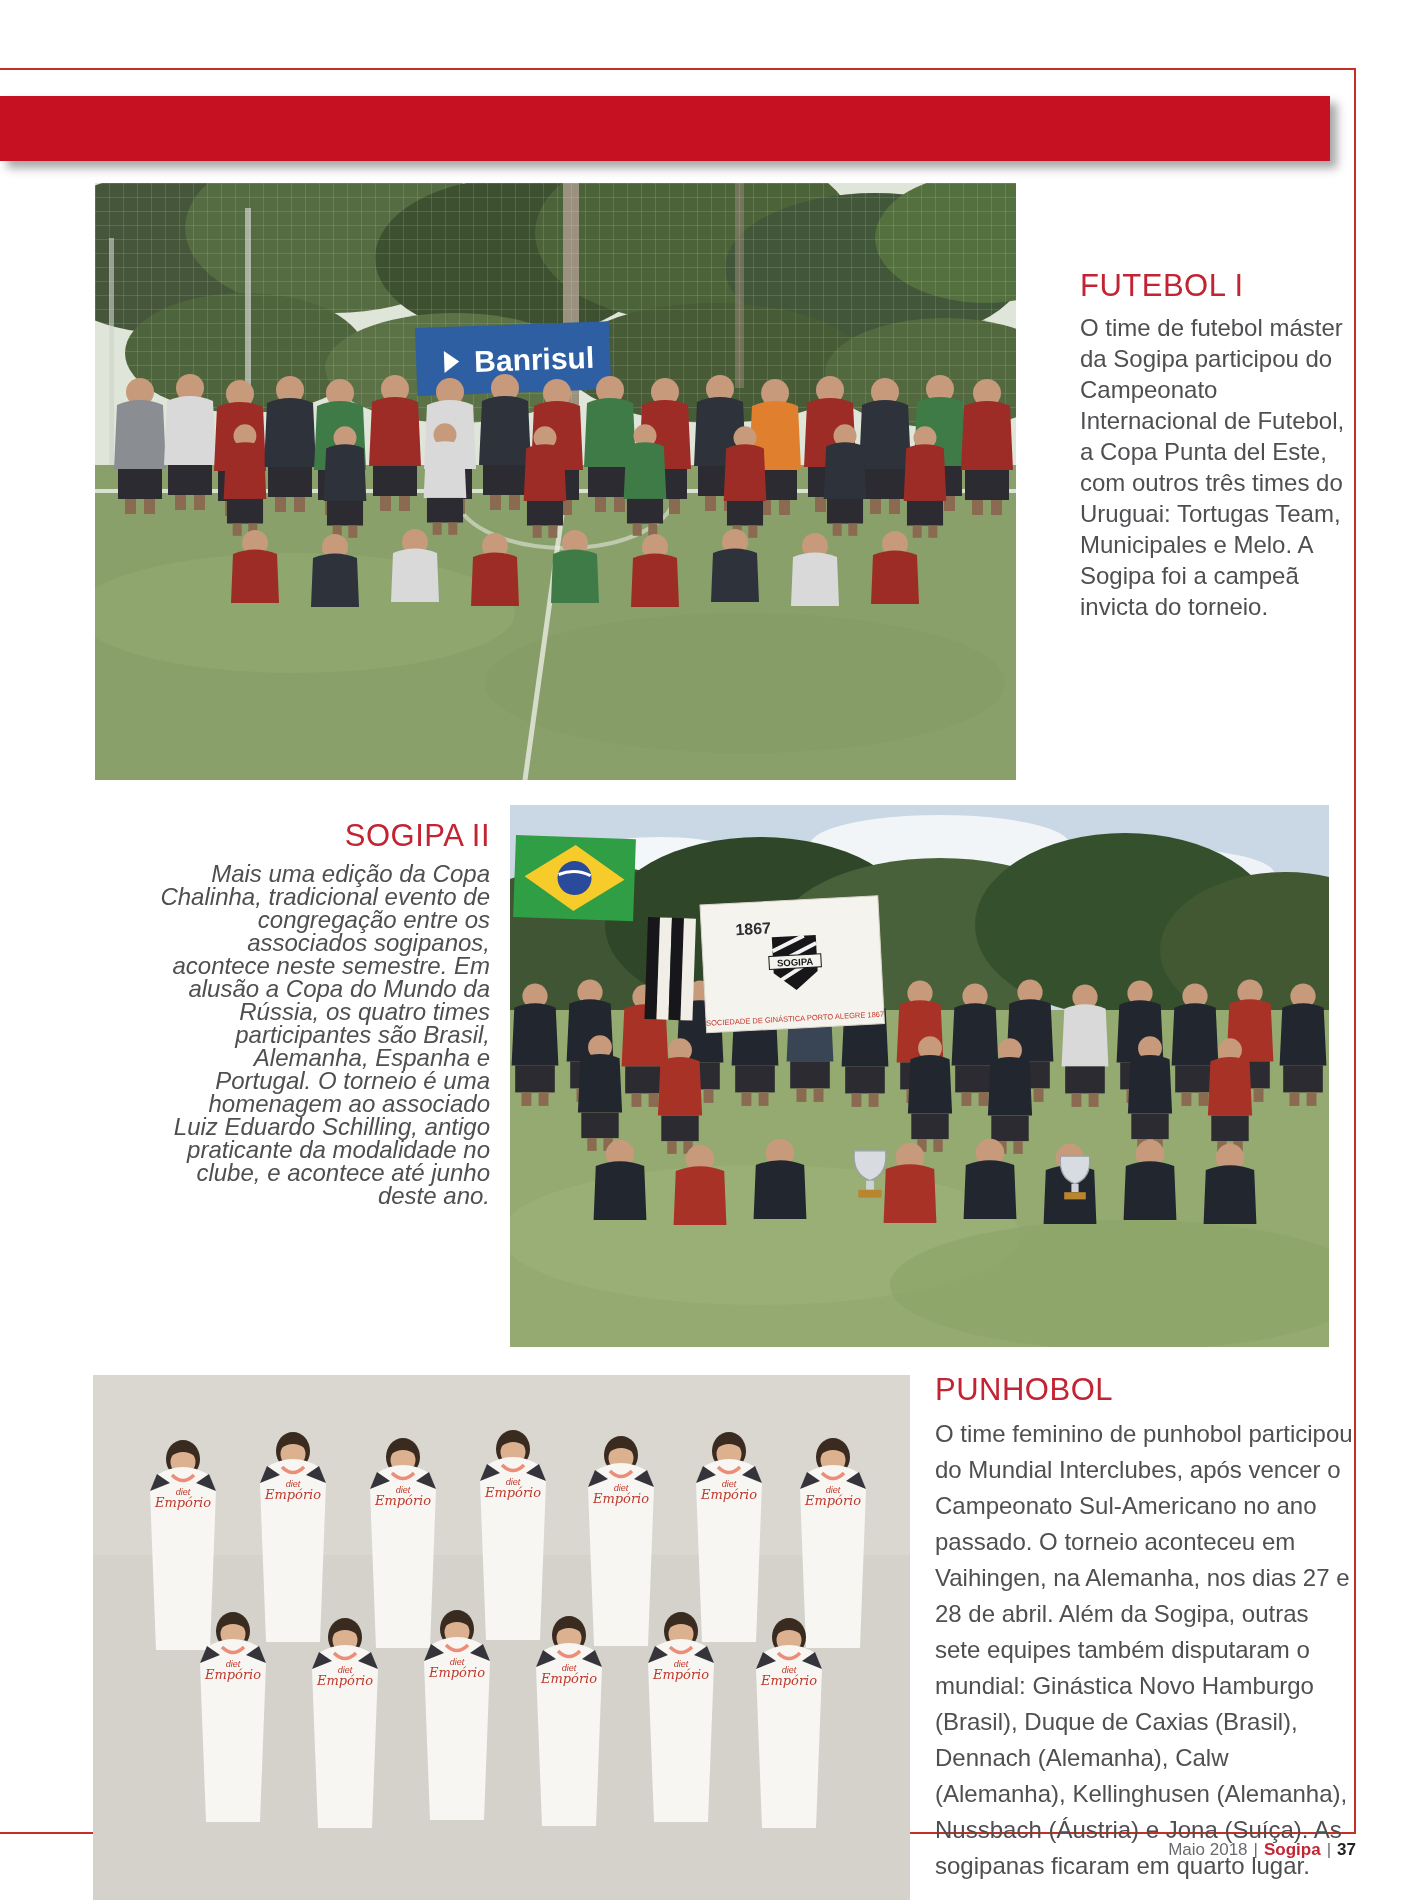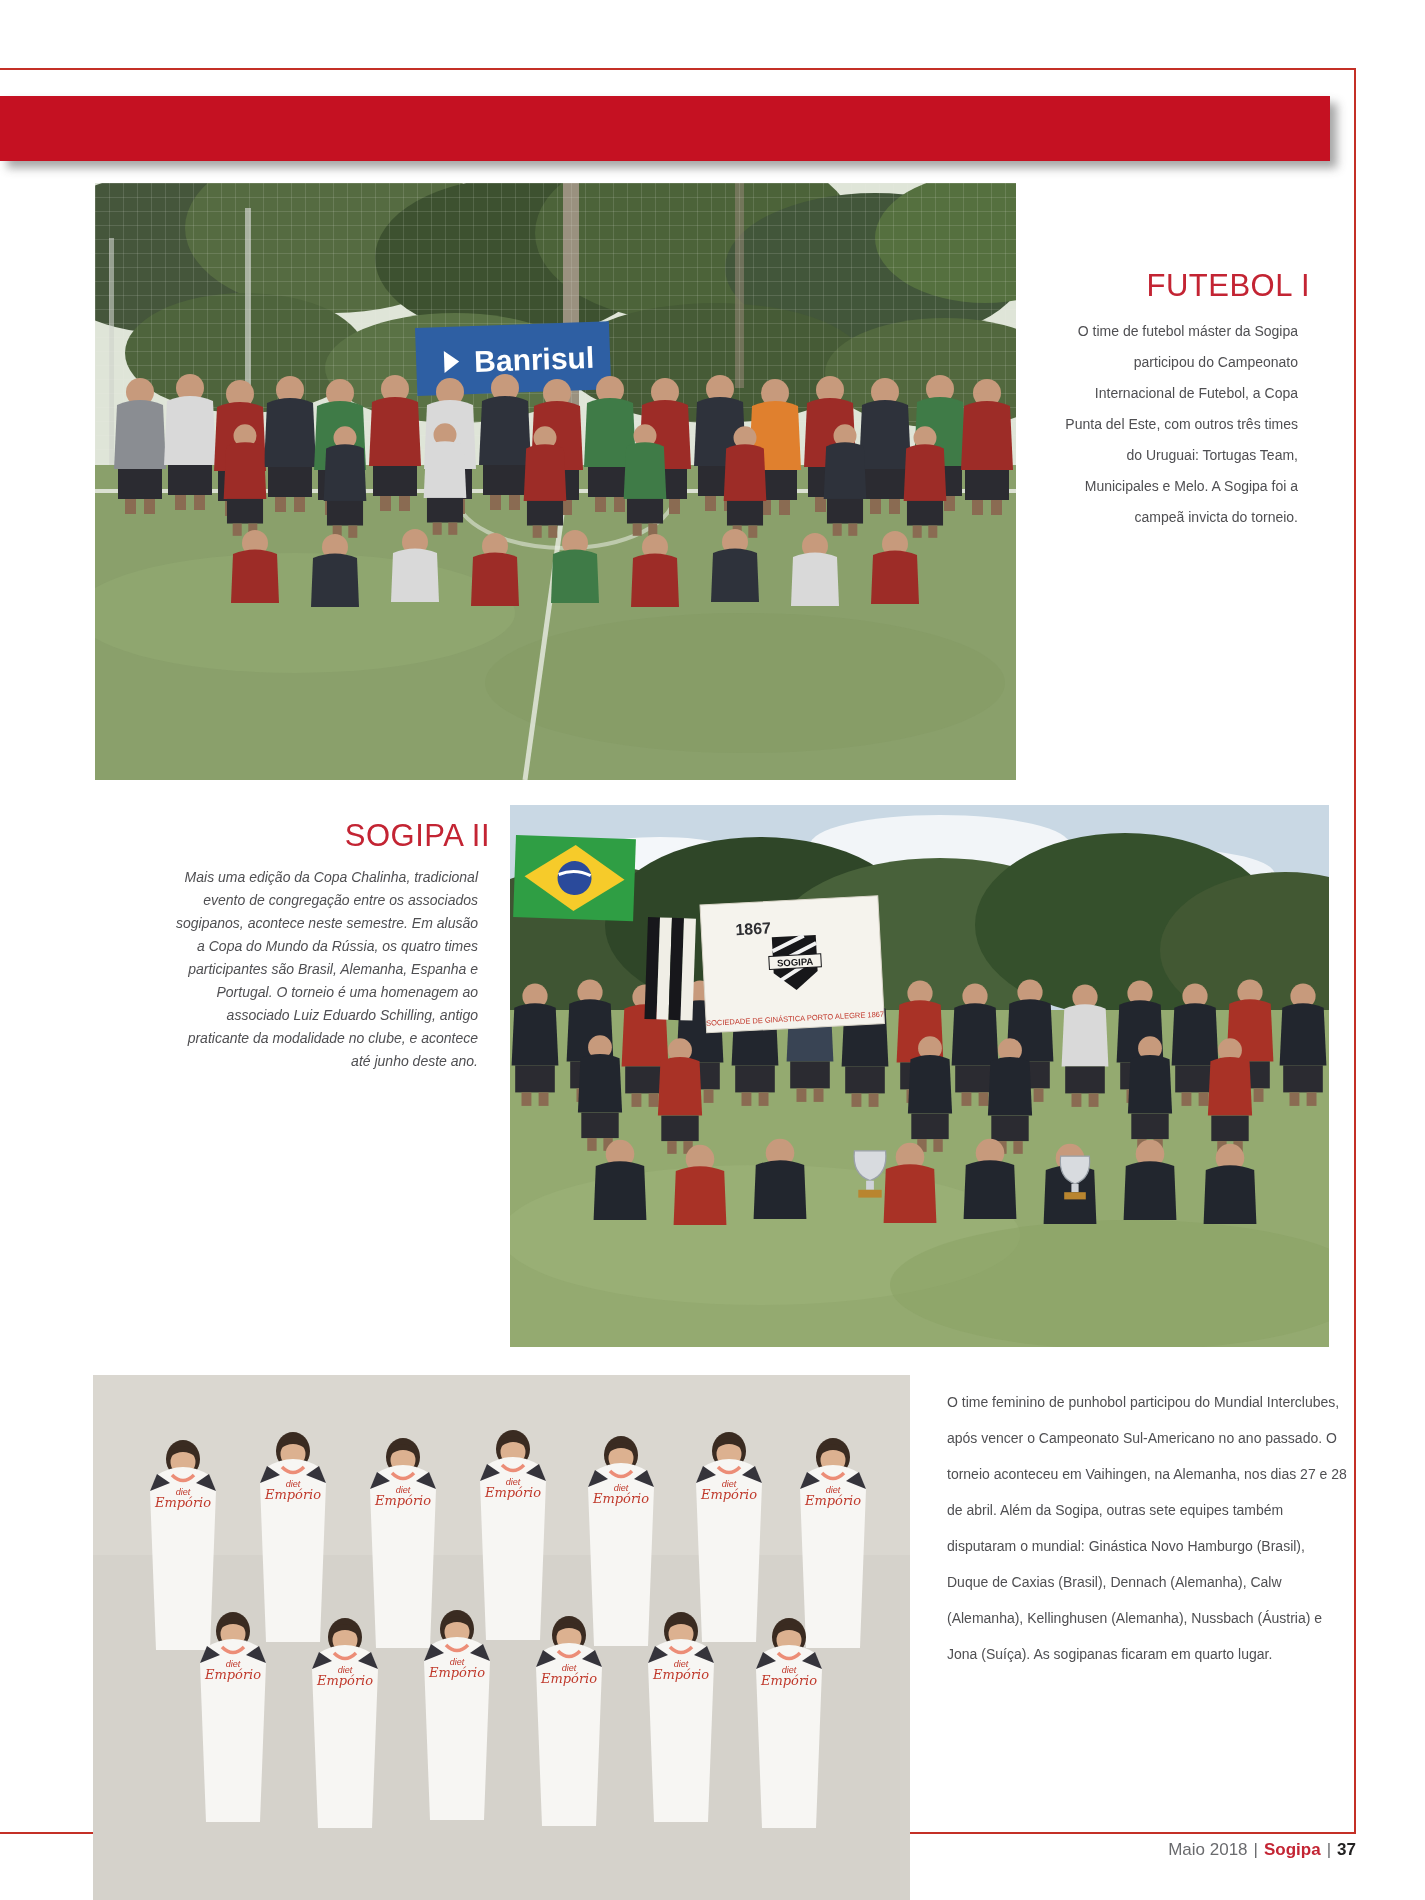--- a/index.html
+++ b/index.html
@@ -13,22 +13,22 @@
            box-shadow:7px 7px 9px rgba(60,60,60,.45);}
   
   .photo{position:absolute;overflow:hidden;}
   .photo svg{display:block;}
   .photo1{left:95px;top:183px;width:921px;height:597px;}
   .photo2{left:510px;top:805px;width:819px;height:542px;}
   .photo3{left:93px;top:1375px;width:817px;height:525px;z-index:3;}
   
   .article{position:absolute;color:#4f4f52;}
   .article h2{margin:0 0 8px 0;font-size:31px;font-weight:500;color:#c32433;letter-spacing:.5px;}
-  .article p{margin:12px;font-size:14px;}
-  .art-f1{left:1045px;top:268px;width:265px;text-align:right;}
+  .article p{margin:0;font-size:24px;}
+  .art-f1{left:1080px;top:268px;width:265px;}
   .art-f1 p{line-height:31px;}
   .art-f2{left:160px;top:818px;width:330px;text-align:right;}
   .art-f2 p{line-height:23px;font-style:italic;}
   .art-pb{left:935px;top:1372px;width:424px;}
   .art-pb p{line-height:36px;}
   
   .footer{position:absolute;top:1840px;right:69px;font-size:17px;color:#6a6b6e;z-index:4;}
   .footer .sep{margin:0 6px;color:#6a6b6e;}
   .footer .brand{color:#c32433;font-weight:bold;}
   .footer .pnum{color:#232222;font-weight:bold;}
@@ -283,20 +283,21 @@
       <defs>
         <g id="dlogo">
           <text x="0" y="0" font-size="9" font-style="italic" fill="#c0392b" text-anchor="middle">diet</text>
           <text x="0" y="12" font-size="13" font-style="italic" font-family="'DejaVu Serif',serif" fill="#c0392b" text-anchor="middle">Empório</text>
         </g>
       </defs>
     </svg>
   </div>
 
   <div class="article art-pb">
+    <h2>PUNHOBOL</h2>
     <p>O time feminino de punhobol participou do Mundial Interclubes, após vencer o Campeonato Sul-Americano no ano passado. O torneio aconteceu em Vaihingen, na Alemanha, nos dias 27 e 28 de abril. Além da Sogipa, outras sete equipes também disputaram o mundial: Ginástica Novo Hamburgo (Brasil), Duque de Caxias (Brasil), Dennach (Alemanha), Calw (Alemanha), Kellinghusen (Alemanha), Nussbach (Áustria) e Jona (Suíça). As sogipanas ficaram em quarto lugar.</p>
   </div>
 
   <div class="footer">
     <span>Maio 2018</span><span class="sep">|</span><span class="brand">Sogipa</span><span class="sep">|</span><span class="pnum">37</span>
   </div>
 
 </div>
 
 </body></html>

